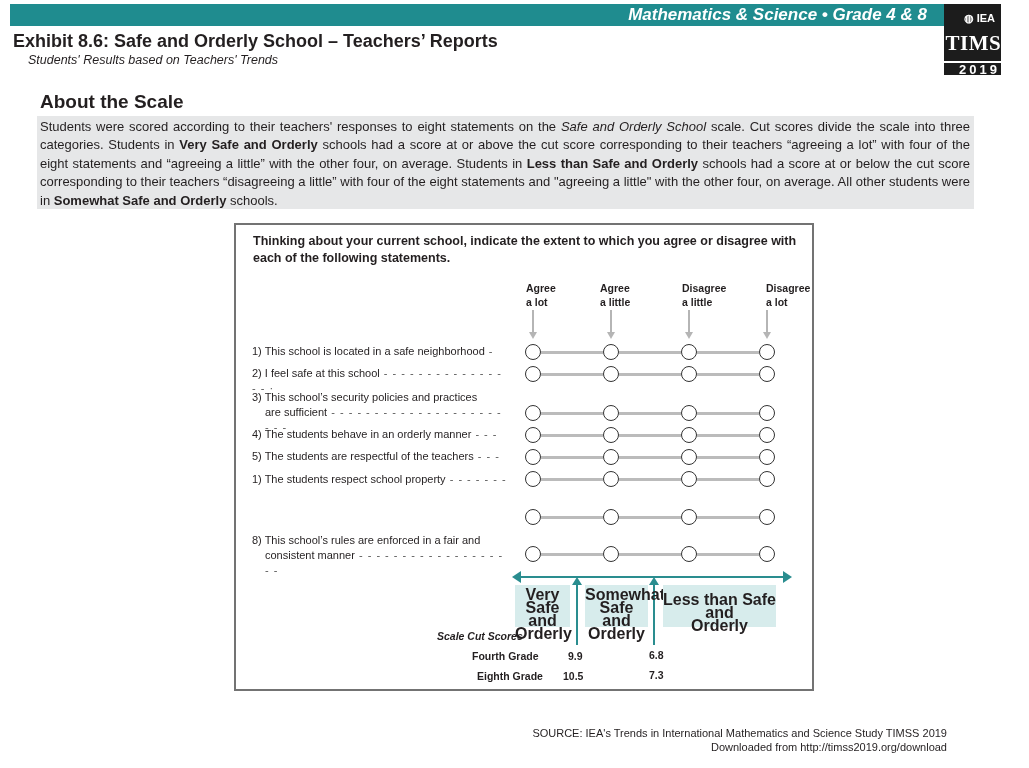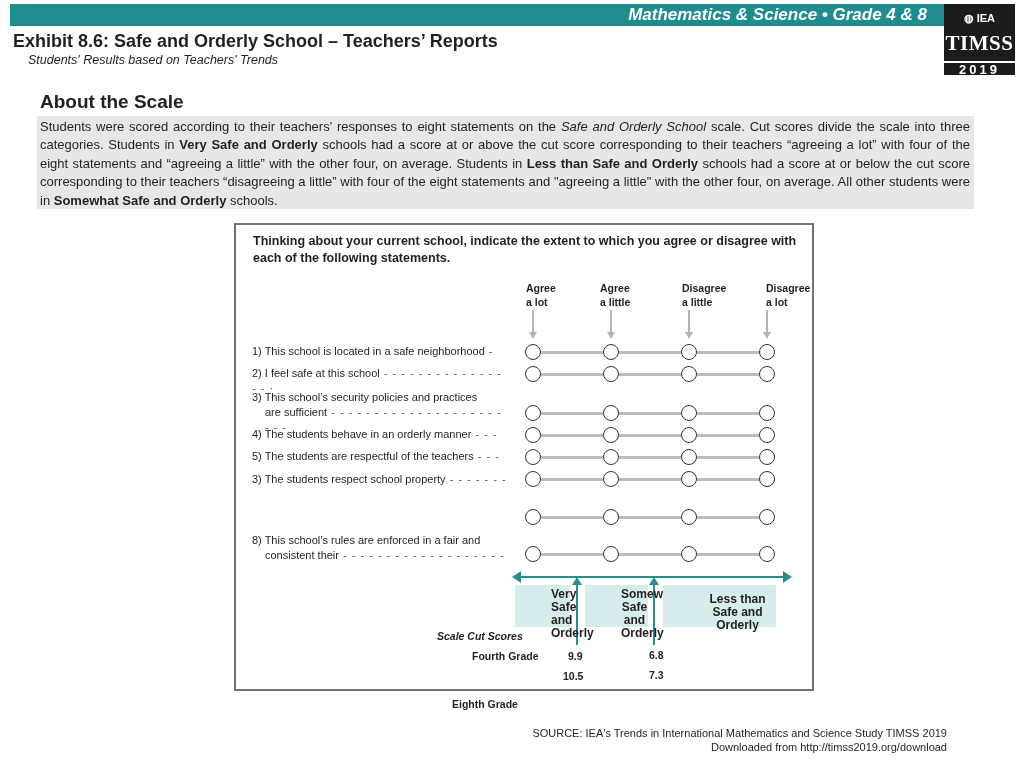--- a/index.html
+++ b/index.html
@@ -1,39 +1,39 @@
 <!DOCTYPE html>
 <html><head>
 <meta charset="utf-8">
 <style>
   html, body { margin:0; padding:0; }
   body { width:1029px; height:768px; background:#ffffff; position:relative; overflow:hidden;
          font-family:"Liberation Sans", sans-serif; color:#231f20; }
   .abs { position:absolute; }
   .topbar { left:10px; top:4px; width:935px; height:22px; background:#1f8c8f; }
   .topbar-text { right:18px; top:1px; color:#fff; font-weight:bold; font-style:italic; font-size:17px; white-space:nowrap; }
-  .logo { left:944px; top:4px; width:71px; height:71px; background:#1c1c1c; color:#fff; text-align:center; }
+  .logo { left:944px; top:4px; width:57px; height:71px; background:#1c1c1c; color:#fff; text-align:center; }
   .logo-iea { top:8px; left:0; width:71px; font-size:11px; font-weight:bold; }
   .logo-timss { top:27px; left:0; width:71px; font-family:"Liberation Serif", serif; font-size:21px; font-weight:bold; letter-spacing:0.5px; }
   .logo-year { top:57px; left:0; width:71px; height:14px; border-top:2px solid #fff; font-size:13px; font-weight:bold; letter-spacing:3px; line-height:14px; }
   .title { left:13px; top:31px; font-size:18px; font-weight:bold; white-space:nowrap; }
   .subtitle { left:28px; top:53px; font-size:12.5px; font-style:italic; white-space:nowrap; }
   .about-h { left:40px; top:91px; font-size:19px; font-weight:bold; }
   .about-box { left:37px; top:116px; width:937px; height:93px; background:#e6e7e8; }
   .about-text { left:3px; top:2px; width:930px; font-size:13px; line-height:18.4px; text-align:justify; }
   .frame { left:234px; top:223px; width:580px; height:468px; border:2px solid #737373; box-sizing:border-box; }
   .question { left:17px; top:8px; width:560px; font-size:12.5px; font-weight:bold; line-height:16.5px; }
   .col-h { font-size:10.5px; font-weight:bold; line-height:14px; white-space:nowrap; }
   .stmt { left:16px; font-size:11px; line-height:15px; width:256px; }
   .stmt .dots { letter-spacing:1px; color:#555; }
   .circle { width:16px; height:16px; border:1.6px solid #333; border-radius:50%; box-sizing:border-box; background:#fff; }
   .conn { height:3px; background:#bbbbbb; }
   .arrow-shaft { width:2px; background:#b5b5b5; }
   .arrow-head { width:0; height:0; border-left:4px solid transparent; border-right:4px solid transparent; border-top:7px solid #b5b5b5; }
-  .cat { background:#d7ecec; font-size:12px; font-weight:bold; text-align:center; line-height:13px; box-sizing:border-box; padding-top:3px;padding-left:36px; }
+  .cat { background:#d7ecec; font-size:16px; font-weight:bold; text-align:center; line-height:13px; box-sizing:border-box; padding-top:3px; }
   .teal { background:#2a8d8f; }
   .cut-label { font-size:10.5px; font-weight:bold; white-space:nowrap; }
   .source { right:82px; top:726px; font-size:11px; text-align:right; line-height:14px; }
 </style>
 </head>
 <body>
 
 <div class="abs topbar">
   <div class="abs topbar-text">Mathematics &amp; Science • Grade 4 &amp; 8</div>
 </div>
@@ -80,24 +80,24 @@
   <div class="abs arrow-head" style="left:527px; top:107px;"></div>
 
   <div class="abs stmt" style="top:119px;"><span>1) This school is located in a safe neighborhood</span><span class="dots"> -</span></div>
   <div class="abs stmt" style="top:141px;"><span>2) I feel safe at this school</span><span class="dots"> - - - - - - - - - - - - - - - - ·</span></div>
   <div class="abs stmt" style="top:165px;">
       <div>3) This school’s security policies and practices</div>
       <div style="padding-left:13px;"><span>are sufficient</span><span class="dots"> - - - - - - - - - - - - - - - - - - - - - - -</span></div>
     </div>
   <div class="abs stmt" style="top:202px;"><span>4) The students behave in an orderly manner</span><span class="dots"> - - -</span></div>
   <div class="abs stmt" style="top:224px;"><span>5) The students are respectful of the teachers</span><span class="dots"> - - -</span></div>
-  <div class="abs stmt" style="top:247px;"><span>3) The students respect school property</span><span class="dots"> - - - - - - -</span></div>
+  <div class="abs stmt" style="top:247px;"><span>1) The students respect school property</span><span class="dots"> - - - - - - -</span></div>
   <div class="abs stmt" style="top:308px;">
       <div>8) This school’s rules are enforced in a fair and</div>
-      <div style="padding-left:13px;"><span>consistent their</span><span class="dots"> - - - - - - - - - - - - - - - - - - -</span></div>
+      <div style="padding-left:13px;"><span>consistent manner</span><span class="dots"> - - - - - - - - - - - - - - - - - - -</span></div>
     </div>
 
   <div id="rows">
       <div class="abs conn" style="left: 305px; top: 126px; width: 62px;"></div>
       <div class="abs conn" style="left: 383px; top: 126px; width: 62px;"></div>
       <div class="abs conn" style="left: 461px; top: 126px; width: 62px;"></div>
       <div class="abs circle" style="left: 289px; top: 119px;"></div>
       <div class="abs circle" style="left: 367px; top: 119px;"></div>
       <div class="abs circle" style="left: 445px; top: 119px;"></div>
       <div class="abs circle" style="left: 523px; top: 119px;"></div>
@@ -173,21 +173,21 @@
     </div>
   <div class="abs cat" style="left:427px; top:360px; width:113px; height:42px; padding-top:8px;">
       <div>Less than Safe and</div>
       <div>Orderly</div>
     </div>
 
   <div class="abs cut-label" style="left:201px; top:405px; font-style:italic;">Scale Cut Scores</div>
   <div class="abs cut-label" style="left:236px; top:425px;">Fourth Grade</div>
   <div class="abs cut-label" style="left:332px; top:425px;">9.9</div>
   <div class="abs cut-label" style="left:413px; top:424px;">6.8</div>
-  <div class="abs cut-label" style="left:216px; top:445px;margin-top:28px;">Eighth Grade</div>
+  <div class="abs cut-label" style="left:241px; top:445px;">Eighth Grade</div>
   <div class="abs cut-label" style="left:327px; top:445px;">10.5</div>
   <div class="abs cut-label" style="left:413px; top:444px;">7.3</div>
 </div>
 
 <div class="abs source">
   <div>SOURCE: IEA's Trends in International Mathematics and Science Study TIMSS 2019</div>
   <div>Downloaded from http://timss2019.org/download</div>
 </div>
 
 </body></html>

